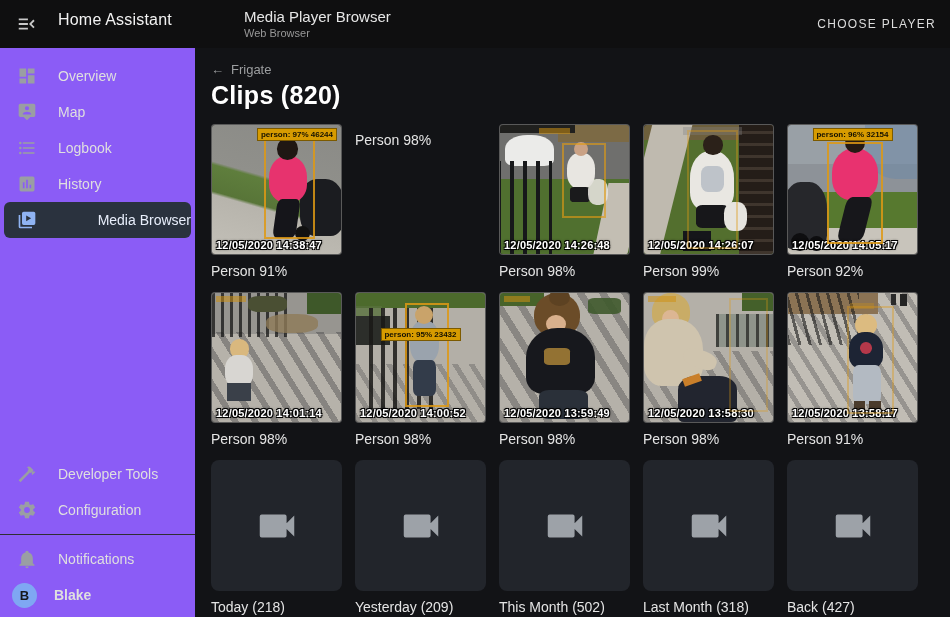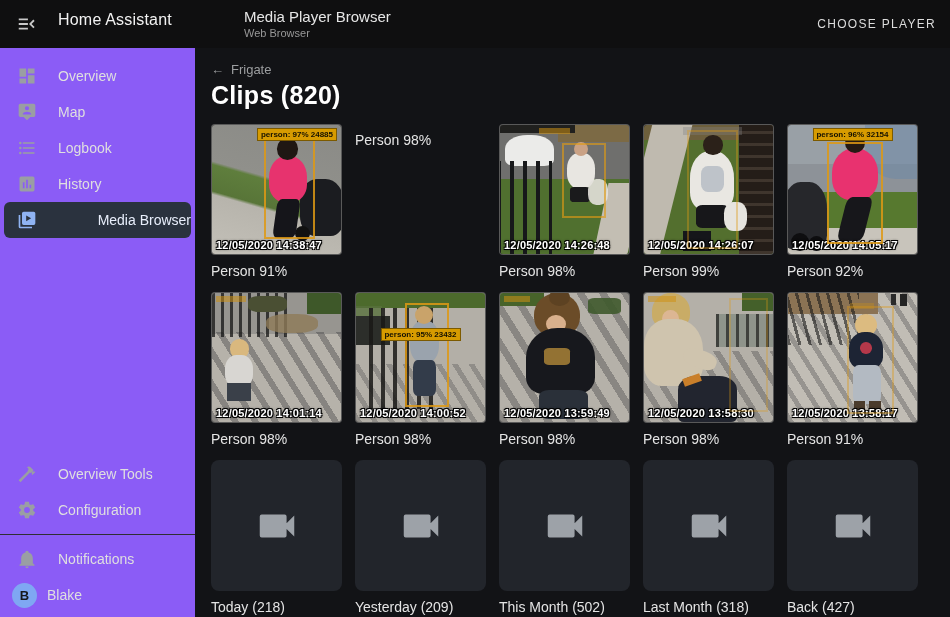--- a/index.html
+++ b/index.html
@@ -28,21 +28,21 @@
   .nav-item .ico { width:24px; height:24px; color:#9a9ea3; flex:none; display:flex;
     align-items:center; justify-content:center; }
   .nav-item .lbl { margin-left:19px; white-space:nowrap; }
   .nav-item.selected { background:#2a323e; color:#e8eefb;justify-content:space-between; }
   .nav-item.selected .ico { color:#8fb3f2; }
   .sidebar-spacer { flex:1; }
   .side-divider { height:1px; background:#2f2f32; margin:6px 0; flex:none; }
   .avatar { width:25px; height:25px; border-radius:50%; background:#7fa7f3; color:#15171c;
     font-size:13px; font-weight:700; display:flex; align-items:center; justify-content:center;
     flex:none; margin-left:-3px; }
-  .nav-item .avatar + .lbl { margin-left:10px; }
+  .nav-item .avatar + .lbl { margin-left:17px;font-weight:bold; }
   .sidebar-bottom-pad { height:4px; flex:none; }
 
   
   .content { position:absolute; left:195px; top:48px; right:0; bottom:0; background:#121316;
     padding:12px 0 0 16px; overflow:hidden; }
   .breadcrumb { display:flex; align-items:center; gap:7px; color:#9c9ea0; font-size:13px;
     margin-bottom:2px; cursor:pointer; width:max-content; padding:2px 0; }
   .page-title { color:#ffffff; font-size:25px; font-weight:700; letter-spacing:.3px; margin:0 0 14px; }
 
   .grid { display:grid; grid-template-columns:repeat(5,131px); column-gap:13px; }
@@ -135,21 +135,21 @@
   </div>
 
   <div class="sidebar-spacer"></div>
 
   <div class="nav-item">
     <span class="ico">
       <svg width="20" height="20" viewBox="0 0 24 24" fill="currentColor">
         <path d="M2,19.63L13.43,8.2L12.72,7.5L14.14,6.07L12,3.89C13.2,2.7 15.09,2.7 16.27,3.89L19.87,7.5L18.45,8.91H21.29L22,9.62L18.45,13.21L17.74,12.5V9.62L16.27,11.04L15.56,10.33L4.13,21.76L2,19.63Z"></path>
       </svg>
     </span>
-    <span class="lbl">Overview Tools</span>
+    <span class="lbl">Developer Tools</span>
   </div>
 
   <div class="nav-item">
     <span class="ico">
       <svg width="20" height="20" viewBox="0 0 24 24" fill="currentColor">
         <path d="M12,15.5A3.5,3.5 0 0,1 8.5,12A3.5,3.5 0 0,1 12,8.5A3.5,3.5 0 0,1 15.5,12A3.5,3.5 0 0,1 12,15.5M19.43,12.97C19.47,12.65 19.5,12.33 19.5,12C19.5,11.67 19.47,11.34 19.43,11L21.54,9.37C21.73,9.22 21.78,8.95 21.66,8.73L19.66,5.27C19.54,5.05 19.27,4.96 19.05,5.05L16.56,6.05C16.04,5.66 15.5,5.32 14.87,5.07L14.5,2.42C14.46,2.18 14.25,2 14,2H10C9.75,2 9.54,2.18 9.5,2.42L9.13,5.07C8.5,5.32 7.96,5.66 7.44,6.05L4.95,5.05C4.73,4.96 4.46,5.05 4.34,5.27L2.34,8.73C2.21,8.95 2.27,9.22 2.46,9.37L4.57,11C4.53,11.34 4.5,11.67 4.5,12C4.5,12.33 4.53,12.65 4.57,12.97L2.46,14.63C2.27,14.78 2.21,15.05 2.34,15.27L4.34,18.73C4.46,18.95 4.73,19.03 4.95,18.95L7.44,17.94C7.96,18.34 8.5,18.68 9.13,18.93L9.5,21.58C9.54,21.82 9.75,22 10,22H14C14.25,22 14.46,21.82 14.5,21.58L14.87,18.93C15.5,18.67 16.04,18.34 16.56,17.94L19.05,18.95C19.27,19.03 19.54,18.95 19.66,18.73L21.66,15.27C21.78,15.05 21.73,14.78 21.54,14.63L19.43,12.97Z"></path>
       </svg>
     </span>
     <span class="lbl">Configuration</span>
   </div>
@@ -187,21 +187,21 @@
       <div class="thumb">
         <div class="art">
           <div style="inset:0;background:linear-gradient(196deg,#8a8a86 0%,#90908b 44%,#5f7e3d 46%,#587538 62%,#b7b4ac 64%,#c3c0b8 100%);"></div>
           <div style="right:-2%;bottom:14%;width:34%;height:44%;background:#1b1c20;border-radius:38% 42% 30% 35%;"></div>
           <div style="right:24%;bottom:10%;width:12%;height:12%;background:#111;border-radius:50%;"></div>
           <div style="left:44%;top:24%;width:30%;height:36%;background:#e7336e;border-radius:45% 45% 38% 38%;"></div>
           <div style="left:50%;top:10%;width:17%;height:17%;background:#1f1713;border-radius:50%;"></div>
           <div style="left:49%;top:57%;width:18%;height:30%;background:#15151a;border-radius:20%;transform:skewX(-8deg);"></div>
           <div class="bbox" style="left:40%;top:7%;width:40%;height:81%;"></div>
         </div>
-        <div class="chip" style="right:4px;">person: 97% 24885</div>
+        <div class="chip" style="right:4px;">person: 97% 46244</div>
         <div class="ts">12/05/2020 14:38:47</div>
       </div>
       <div class="caption">Person 91%</div>
     </div>
 
     <div class="cell">
       <div class="caption">Person 98%</div>
     </div>
 
     <div class="cell">

